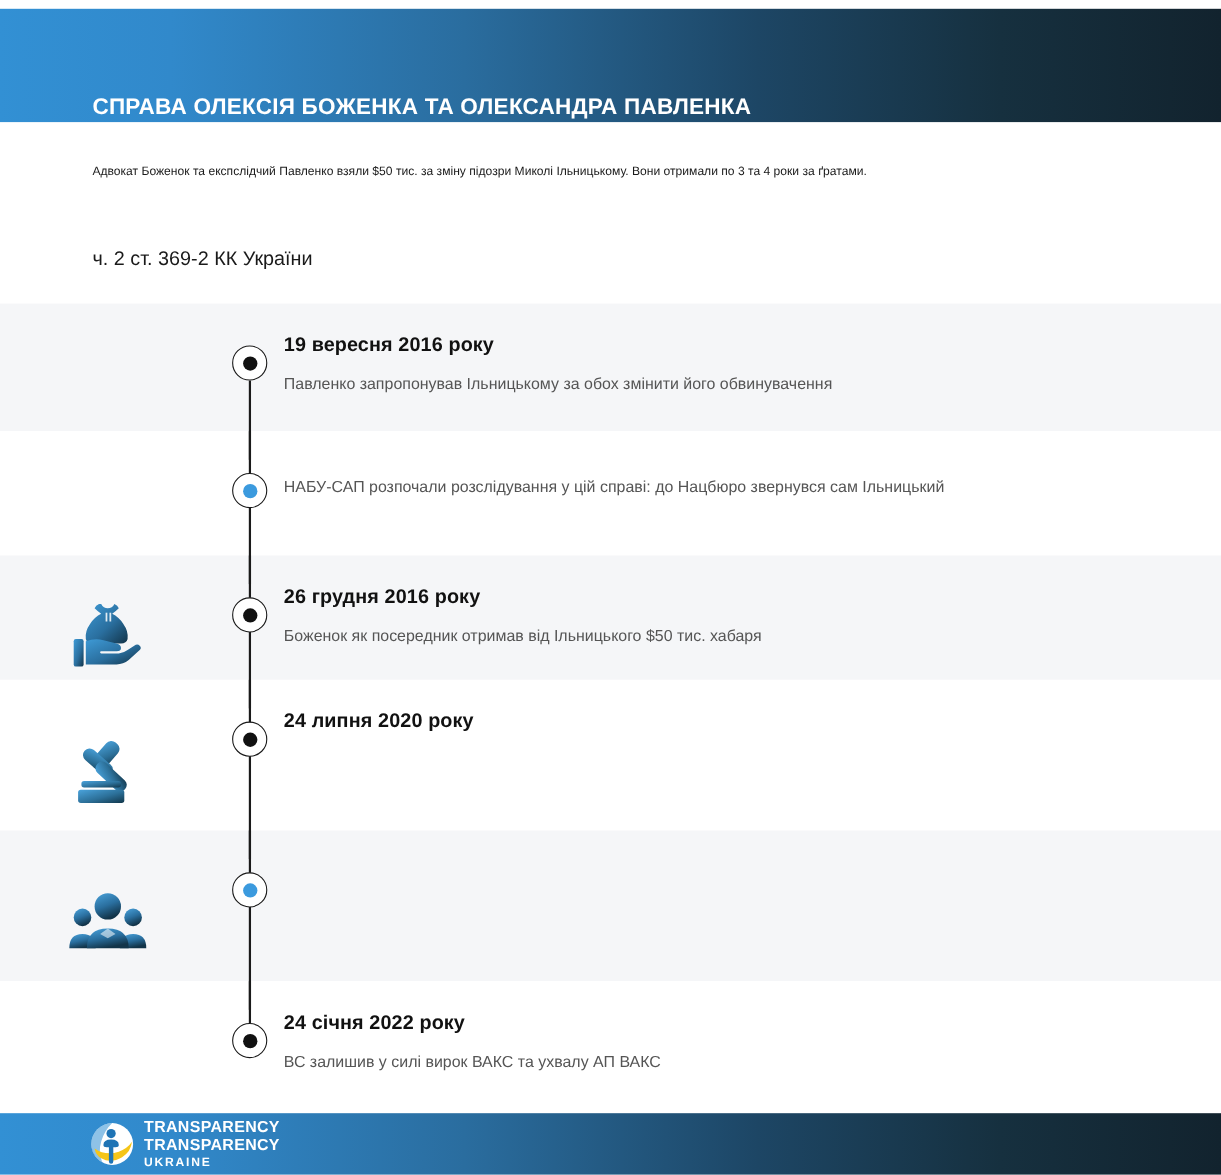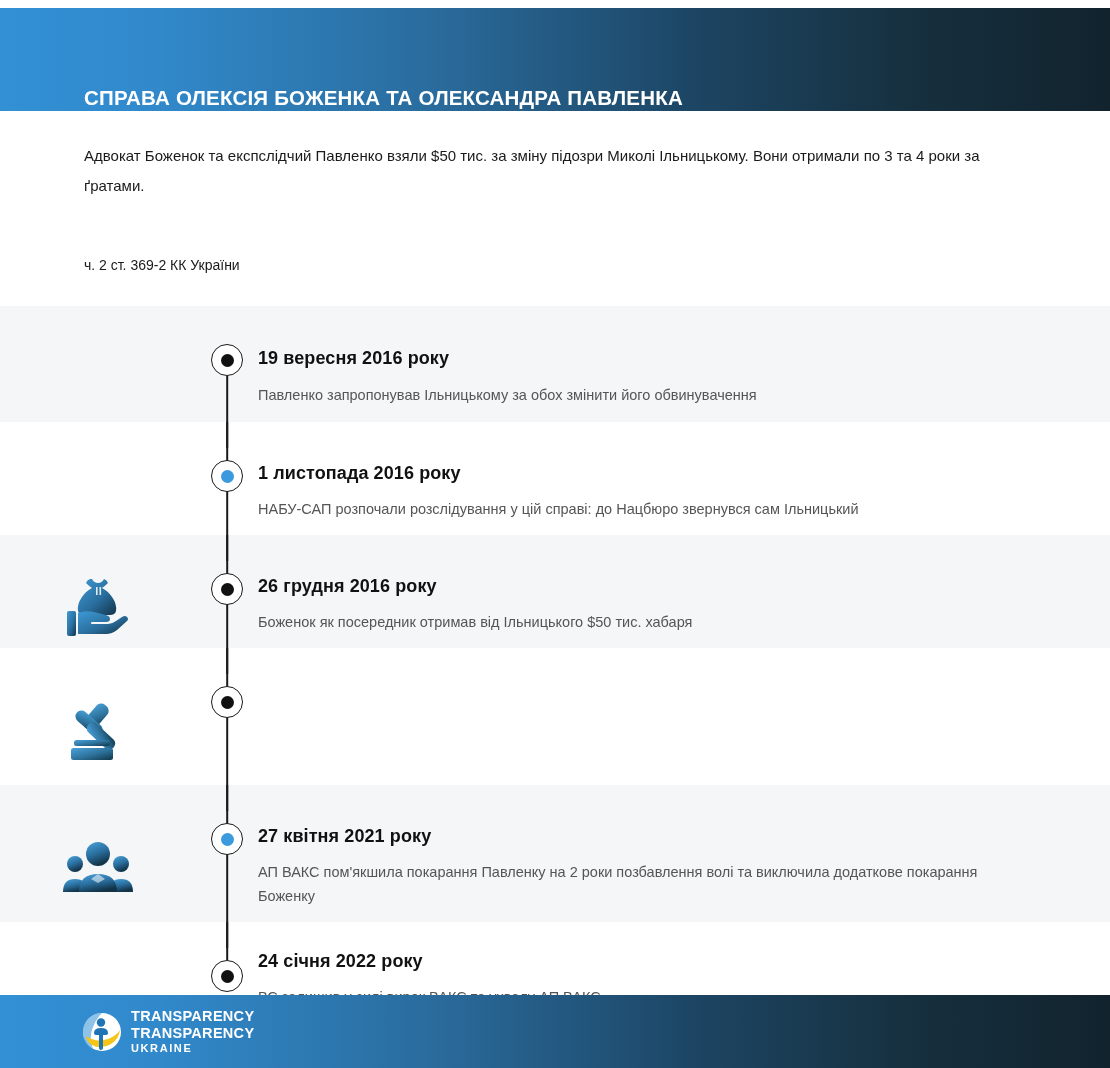--- a/index.html
+++ b/index.html
@@ -45,41 +45,41 @@
     white-space: nowrap;
   }
 
   
   .intro {
     padding: 30px 84px 0 84px;
     box-sizing: border-box;
   }
   .intro-lead {
     color: #1a1a1a;
-    font-size: 15px;
+    font-size: 11px;
     line-height: 30px;
     max-width: 900px;
     margin: 0;
   }
   .intro-article {
     color: #1a1a1a;
-    font-size: 14px;
+    font-size: 18px;
     line-height: 22px;
     margin: 53px 0 0 0;
   }
 
   
   .timeline {
     margin-top: 30px;
     position: relative;
   }
   .trow {
     position: relative;
     display: flex;
-    align-items: center;
+    align-items: flex-start;
     box-sizing: border-box;
     background: #ffffff;
   }
   .trow.alt {
     background: #f5f6f8;
   }
 
   .icon-cell {
     width: 196px;
     flex: 0 0 196px;
@@ -150,21 +150,21 @@
     margin: 13px 0 0 0;
     max-width: 740px;
   }
 
   
   .footer-band {
     position: absolute;
     left: 0;
     bottom: 0;
     width: 1110px;
-    height: 73px;
+    height: 56px;
     background: linear-gradient(90deg, #3290d4 0%, #3189cb 14%, #2a6d9f 38%, #1d4665 62%, #16303f 82%, #12232e 100%);
     display: flex;
     align-items: center;
     padding-left: 82px;
     box-sizing: border-box;
   }
   .logo {
     display: flex;
     align-items: center;
     gap: 9px;
@@ -223,21 +223,20 @@
 
     <div class="trow" style="height:113px;padding-top:26px;">
       <div class="icon-cell"></div>
       <div class="marker-cell">
         <div class="connector" style="top:-26px;bottom:-26px;"></div>
         <div class="marker accent" style="top:12px;">
           <span class="inner"></span>
         </div>
       </div>
       <div class="content-cell">
-        <p class="event-date">1 листопада 2016 року</p>
         <p class="event-desc">НАБУ-САП розпочали розслідування у цій справі: до Нацбюро звернувся сам Ільницький</p>
       </div>
     </div>
 
     <div class="trow alt" style="height:113px;padding-top:26px;">
       <div class="icon-cell">
         <svg width="72" height="72" viewBox="0 0 72 72">
           <defs>
             <linearGradient id="gBag" x1="0" y1="0" x2="1" y2="1">
               <stop offset="0%" stop-color="#3e9ad6"></stop>
@@ -281,20 +280,21 @@
           <rect x="9" y="54" width="42" height="12" rx="2.5" fill="url(#gGav)"></rect>
         </svg>
       </div>
       <div class="marker-cell">
         <div class="connector" style="top:-26px;bottom:-26px;"></div>
         <div class="marker" style="top:12px;">
           <span class="inner"></span>
         </div>
       </div>
       <div class="content-cell">
+        <p class="event-date">24 липня 2020 року</p>
       </div>
     </div>
 
     <div class="trow alt" style="height:137px;padding-top:26px;">
       <div class="icon-cell">
         <svg width="72" height="60" viewBox="0 0 72 60">
           <defs>
             <linearGradient id="gPpl" x1="0" y1="0" x2="0.4" y2="1">
               <stop offset="0%" stop-color="#4aa3dc"></stop>
               <stop offset="55%" stop-color="#2a6f9f"></stop>
@@ -309,24 +309,20 @@
           <path d="M17 55 q0-18 19-18 q19 0 19 18 z" fill="url(#gPpl)"></path>
           <path d="M36 37 l-7 5 l7 4 l7-4 z" fill="#ffffff" opacity="0.55"></path>
         </svg>
       </div>
       <div class="marker-cell">
         <div class="connector" style="top:-26px;bottom:-26px;"></div>
         <div class="marker accent" style="top:12px;">
           <span class="inner"></span>
         </div>
       </div>
-      <div class="content-cell">
-        <p class="event-date">27 квітня 2021 року</p>
-        <p class="event-desc">АП ВАКС пом'якшила покарання Павленку на 2 роки позбавлення волі та виключила додаткове покарання Боженку</p>
-      </div>
     </div>
 
     <div class="trow" style="height:89px;padding-top:26px;">
       <div class="icon-cell"></div>
       <div class="marker-cell">
         <div class="connector" style="top:-26px;height:38px;"></div>
         <div class="marker" style="top:12px;">
           <span class="inner"></span>
         </div>
       </div>

